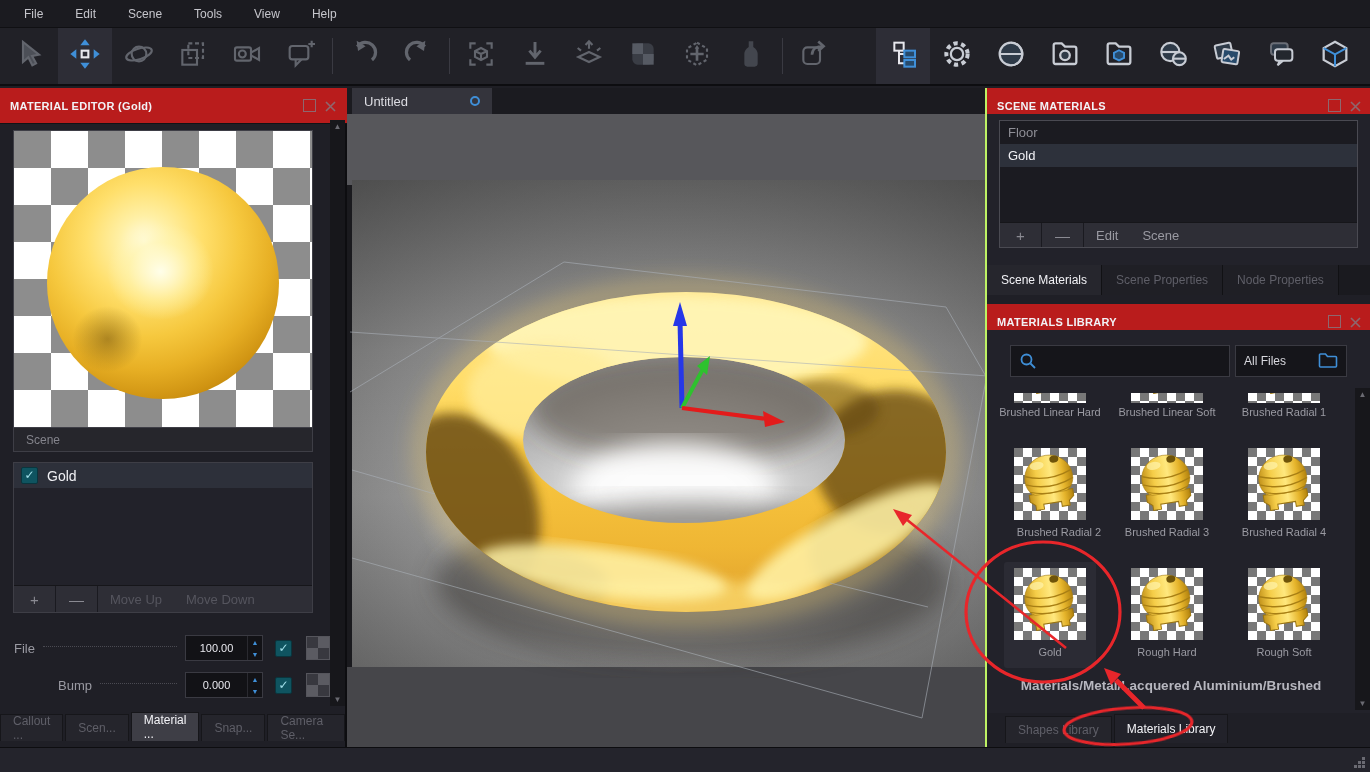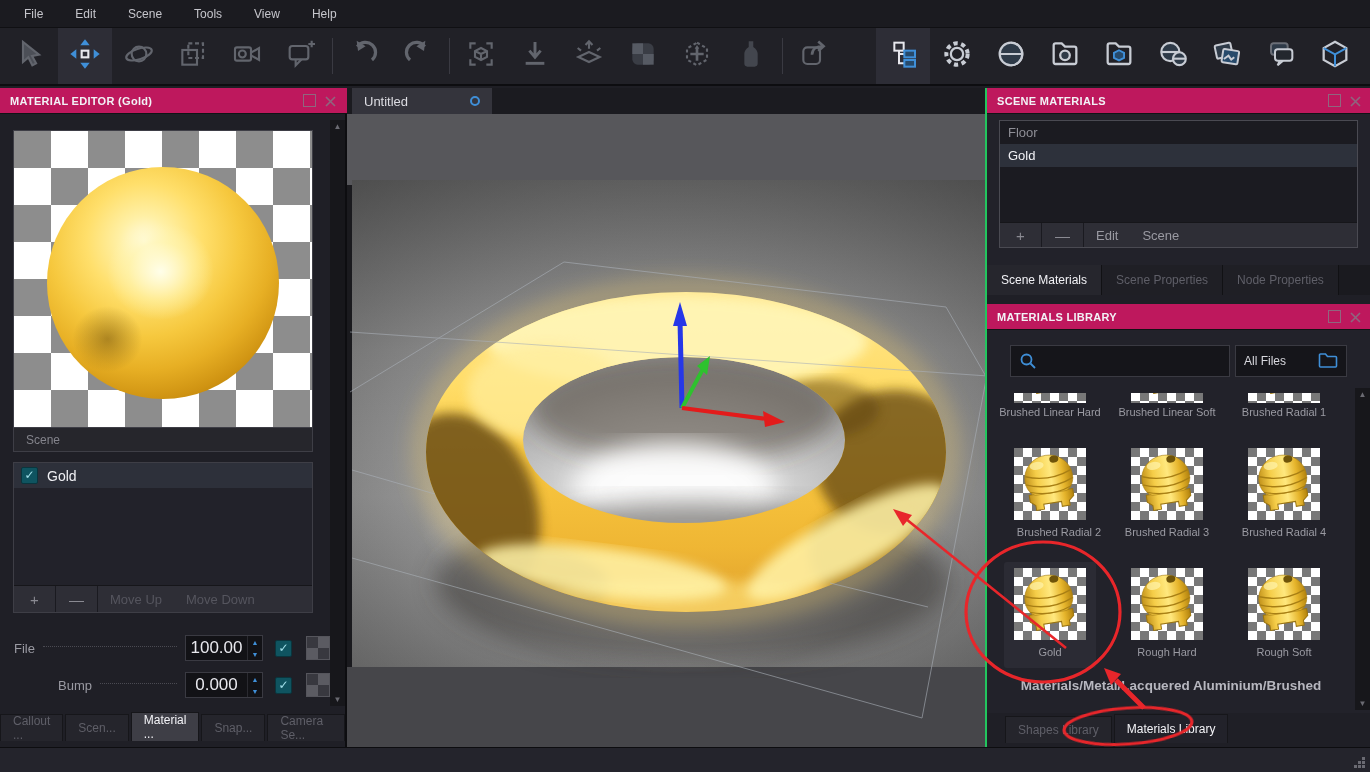--- a/index.html
+++ b/index.html
@@ -13,21 +13,21 @@
   
   .toolbar{position:absolute;left:0;top:28px;width:1370px;height:58px;background:#212127;display:flex;align-items:stretch;padding-left:4px;border-bottom:2px solid #0d0d10;}
   .tb-group{display:flex;align-items:stretch;}
   .tb-sep{width:1px;background:#3a3a42;margin:10px 4px;}
   .tb-btn{width:54px;display:flex;align-items:center;justify-content:center;}
   .tb-btn.active{background:#2d2d36;}
   .tb-btn svg{width:32px;height:32px;}
   .tb-right{margin-left:auto;display:flex;margin-right:8px;}
 
   
-  .panel-title{position:absolute;height:26px;background:#be185d;display:flex;align-items:center;padding:0 10px;border-bottom:1px solid #121215;}
+  .panel-title{position:absolute;height:36px;background:#b91c1c;display:flex;align-items:center;padding:0 10px;border-bottom:1px solid #121215;}
   .panel-title .pt-text{color:#f2f2f6;font-size:11px;font-weight:bold;letter-spacing:.3px;flex:1;}
   .wicon{width:13px;height:13px;margin-left:8px;position:relative;opacity:.75;}
   .wicon.max{border:1px solid #80808a;}
   .wicon.close svg{width:13px;height:13px;}
 
   
   .left-col{position:absolute;left:0;top:88px;width:347px;height:659px;background:#1f1f26;border-right:2px solid #0d0d10;}
   .left-col .panel-title{left:0;top:0;width:347px;}
   .preview-box{position:absolute;left:13px;top:42px;width:300px;height:322px;border:1px solid #3e3e46;background:#26262c;}
   .checker{background:conic-gradient(#ffffff 0 90deg,#8d8d8d 90deg 180deg,#ffffff 180deg 270deg,#8d8d8d 270deg 360deg);background-size:74px 74px;}
@@ -48,21 +48,21 @@
   .params-footer{height:27px;background:#2e2e36;display:flex;align-items:stretch;border-top:1px solid #16161a;}
   .sq-btn{width:42px;border-right:1px solid #1a1a20;color:#8a8a92;font-size:15px;display:flex;align-items:center;justify-content:center;}
   .footer-link{color:#55555e;font-size:13px;display:flex;align-items:center;padding:0 12px;}
 
   .checkbox{width:17px;height:17px;background:#0f5460;border:1px solid #0a353d;border-radius:2px;color:#a4e2ec;font-size:12px;line-height:15px;text-align:center;}
 
   .prop-row{position:absolute;left:0;width:330px;height:26px;display:flex;align-items:center;}
   .prop-label{color:#9a9aa2;font-size:13px;margin-left:14px;}
   .prop-leader{flex:1;border-bottom:1px dotted #4a4a52;margin:0 8px 4px 8px;}
   .spin{width:78px;height:26px;background:#121216;border:1px solid #3a3a42;display:flex;align-items:stretch;}
-  .spin .spin-val{flex:1;color:#e8e8ee;font-size:17px;display:flex;align-items:center;justify-content:center;}
+  .spin .spin-val{flex:1;color:#e8e8ee;font-size:11px;display:flex;align-items:center;justify-content:center;}
   .spin .spin-arrows{width:15px;display:flex;flex-direction:column;border-left:1px solid #2a2a30;}
   .spin .spin-arrows div{flex:1;display:flex;align-items:center;justify-content:center;color:#3f8fd8;font-size:7px;}
   .prop-row .checkbox{margin-left:12px;}
   .tex-btn{width:24px;height:24px;margin-left:14px;border:1px solid #55555c;background:conic-gradient(#5b5b62 0 90deg,#38383f 90deg 180deg,#5b5b62 180deg 270deg,#38383f 270deg 360deg);}
 
   .vscroll{position:absolute;width:15px;background:#17171b;display:flex;flex-direction:column;justify-content:space-between;align-items:center;padding:2px 0;}
   .vscroll span{color:#6a6a72;font-size:8px;}
 
   
   .dock-tabs{position:absolute;display:flex;gap:2px;align-items:flex-end;}
@@ -73,21 +73,21 @@
   
   .center-col{position:absolute;left:347px;top:88px;width:528px;height:659px;background:#161619;}
   .vtabbar{position:absolute;left:0;top:0;width:638px;height:26px;background:#1b1b20;display:flex;}
   .vtab{width:140px;margin-left:5px;background:#34343c;display:flex;align-items:center;padding:0 12px;gap:8px;}
   .vtab .vtab-label{color:#dcdce2;font-size:13px;flex:1;}
   .mod-dot{width:10px;height:10px;border:2px solid #3f8fd8;border-radius:50%;}
   .viewport{position:absolute;left:0;top:26px;width:638px;height:633px;}
   .viewport svg{position:absolute;left:0;top:0;}
 
   
-  .right-col{position:absolute;left:985px;top:88px;width:385px;height:659px;background:#1f1f26;border-left:2px solid #22c55e;}
+  .right-col{position:absolute;left:985px;top:88px;width:385px;height:659px;background:#1f1f26;border-left:2px solid #bef264;}
   .right-col .panel-title{width:385px;left:0;}
   .sm-body{position:absolute;left:0;top:26px;width:385px;height:151px;background:#22222a;}
   .sm-listbox{position:absolute;left:12px;top:6px;width:359px;height:128px;border:1px solid #4a4a52;background:#1b1b21;display:flex;flex-direction:column;gap:21px;}
   .sm-row{height:23px;display:flex;align-items:center;padding-left:8px;color:#8e8e96;font-size:13px;}
   .sm-row.selected{background:#2d313b;color:#f2f2f6;}
   .sm-fill{flex:1;}
   .sm-btnbar{height:25px;background:#2e2e36;border-top:1px solid #16161a;display:flex;align-items:stretch;}
   .sm-tabs{position:absolute;left:0;top:177px;width:385px;height:30px;background:#1a1a1f;display:flex;}
   .sm-tab{height:30px;padding:0 14px;display:flex;align-items:center;font-size:12px;color:#5f5f68;background:#1f1f25;border-right:1px solid #111114;}
   .sm-tab.active{background:#26262d;color:#f2f2f6;}

